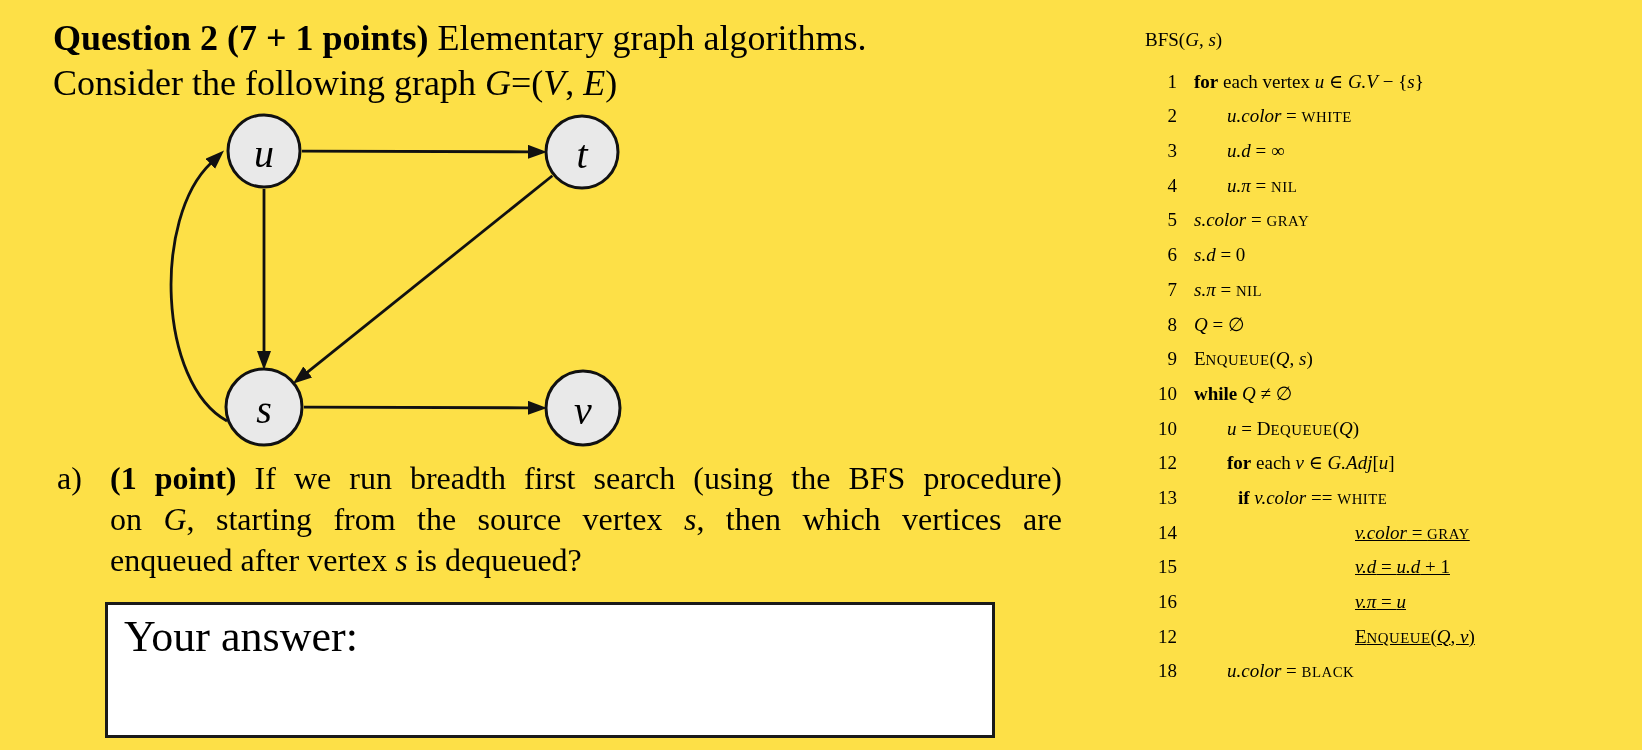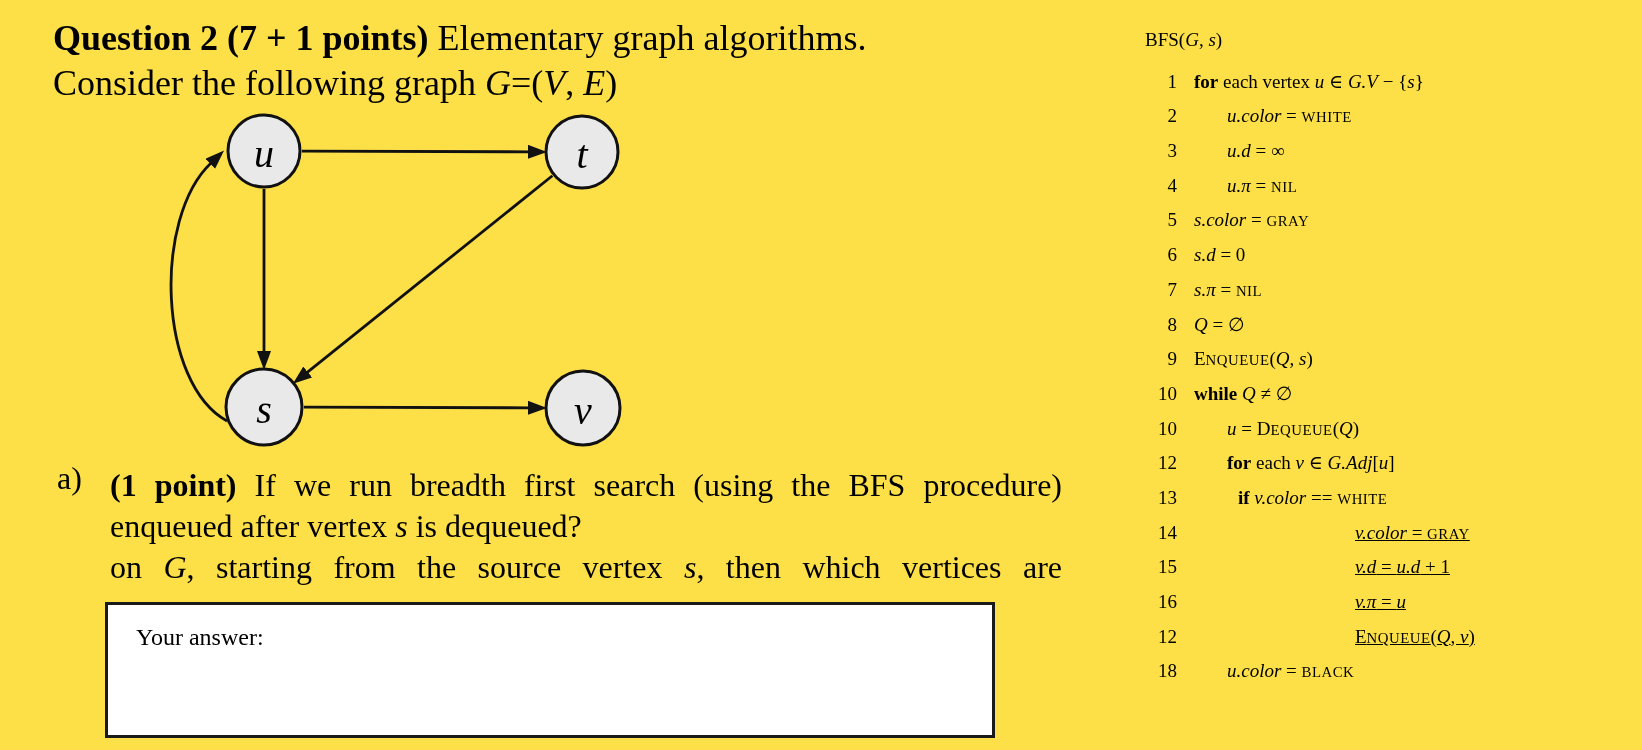--- a/index.html
+++ b/index.html
@@ -18,30 +18,30 @@
 
   
   .graph-svg{position:absolute; left:0; top:0; pointer-events:none;}
   .node{stroke-width:3px;}
   .edge{fill:none; stroke-width:2.8px;}
   .node-label{font-style:italic; font-size:40px; text-anchor:middle;}
 
   
   .qa{position:absolute; left:57px; top:458px; font-size:32px; line-height:41px;}
   .qa-label{position:absolute; left:0; top:0;}
-  .qa-text{position:absolute; left:53px; top:0; width:952px;margin-top:7px;}
+  .qa-text{position:absolute; left:53px; top:0; width:952px;}
   .qa-line{text-align:justify; text-align-last:justify;}
   .qa-last{text-align:left; text-align-last:left;}
 
   
   .answer-box{
     position:absolute; left:105px; top:602px; width:884px; height:130px;
     border:3px solid #1a1a1a; background:#fff;
   }
-  .answer-label{position:absolute; left:28px; top:12px; font-size:24px; line-height:40px;font-family:Liberation Serif, serif;}
+  .answer-label{position:absolute; left:16px; top:12px; font-size:44px; line-height:40px;font-family:Liberation Serif, serif;}
 
   
   .code{position:absolute; left:1145px; top:23px; font-size:19px; white-space:nowrap;}
   .code-header{height:34.7px; line-height:34.7px;}
   .code-lines{margin-top:7px;}
   .code-line{display:flex; height:34.7px; line-height:34.7px; align-items:baseline;}
   .code-num{display:inline-block; width:32px; text-align:right; flex:none; line-height:34.7px;}
   .ind-1{margin-left:17px;} .ind-2{margin-left:50px;}
   .ind-3{margin-left:61px;} .ind-4{margin-left:178px;text-decoration:underline;}
 </style>
@@ -77,22 +77,22 @@
         <text x="264" y="409" class="node-label" dominant-baseline="central" fill="#000">s</text>
         <circle cx="583" cy="408" r="37" class="node" fill="#e9e9e9" stroke="#111111"></circle>
         <text x="583" y="410" class="node-label" dominant-baseline="central" fill="#000">v</text>
       </g>
   </svg>
 
   <div class="qa">
     <div class="qa-label">a)</div>
     <div class="qa-text">
       <div class="qa-line"><span class="st-b">(1 point)</span><span class="st-r"> If we run breadth first search (using the BFS procedure)</span></div>
+      <div class="qa-line"><span class="st-r">on </span><span class="st-i">G</span><span class="st-r">, starting from the source vertex </span><span class="st-i">s</span><span class="st-r">, then which vertices are</span></div>
       <div class="qa-line qa-last"><span class="st-r">enqueued after vertex </span><span class="st-i">s</span><span class="st-r"> is dequeued?</span></div>
-      <div class="qa-line"><span class="st-r">on </span><span class="st-i">G</span><span class="st-r">, starting from the source vertex </span><span class="st-i">s</span><span class="st-r">, then which vertices are</span></div>
     </div>
   </div>
 
   <div class="answer-box">
     <div class="answer-label">Your answer:</div>
   </div>
 
   <div class="code">
     <div class="code-header"><span class="st-r">BFS(</span><span class="st-i">G</span><span class="st-r">, </span><span class="st-i">s</span><span class="st-r">)</span></div>
     <div class="code-lines" id="code-lines">

